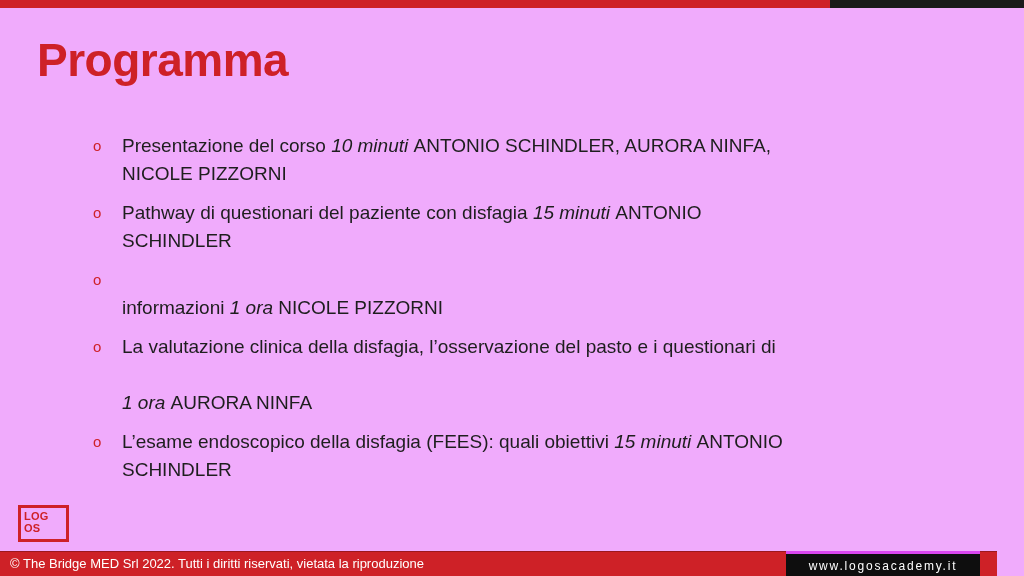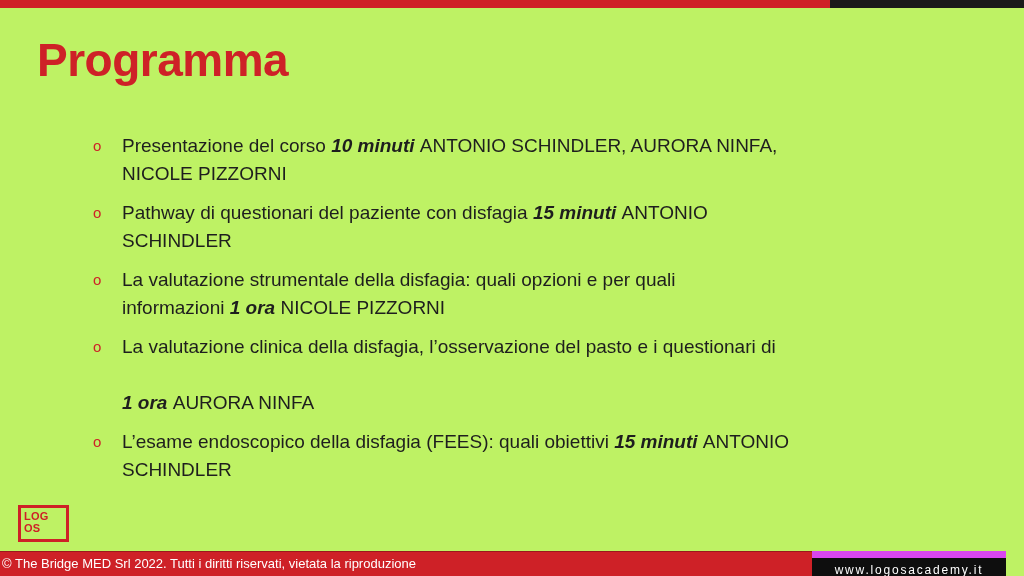--- a/index.html
+++ b/index.html
@@ -1,20 +1,20 @@
 <!DOCTYPE html>
 <html style="--brand-red: #CE2127; --bar-black: #1a1a1a; --bar-black2: #0e0e0e; --text-dark: #1e1e1e;"><head>
 <meta charset="utf-8">
 <style>
   html, body { margin: 0; padding: 0; background: #ffffff; }
   .slide {
     position: relative;
     width: 1024px;
     height: 576px;
-    background: #bef264;
+    background: #f0abfc;
     overflow: hidden;
     font-family: "Liberation Sans", "DejaVu Sans", sans-serif;
   }
   
   .topbar-red {
     position: absolute; left: 0; top: 0;
     width: 830px; height: 8px;
     background: var(--brand-red, #CE2127);
   }
   .topbar-black {
@@ -48,21 +48,21 @@
   }
   .marker {
     flex: 0 0 29px;
     width: 29px;
     font-size: 15px;
     line-height: 28px;
     color: var(--brand-red, #CE2127);
   }
   .btext { flex: 1 1 auto; }
   .seg-regular { font-style: normal; font-weight: 400; }
-  .seg-italic  { font-style: italic; font-weight: 700; margin-top: 37px; }
+  .seg-italic  { font-style: italic; font-weight: 400; margin-top: 37px; }
   .seg-bold    { font-style: normal; font-weight: 400; }
   
   .logo {
     position: absolute; left: 18px; top: 505px;
     width: 51px; height: 37px;
     box-sizing: border-box;
     border: 3px solid var(--brand-red, #CE2127);
     padding: 3px 0 0 3px;
     color: var(--brand-red, #CE2127);
     font-weight: 700;
@@ -73,28 +73,28 @@
   
   .footer-red {
     position: absolute; left: 0; top: 551px;
     width: 997px; height: 25px;
     box-sizing: border-box;
     background: var(--brand-red, #CE2127);
     border-top: 1px solid #9c181e;
     color: #ffffff;
     font-size: 13px;
     line-height: 24px;
-    padding-left: 2px;
+    padding-left: 10px;
   }
   .footer-black {
-    position: absolute; left: 812px; top: 551px;
+    position: absolute; left: 786px; top: 551px;
     width: 194px; height: 25px;
     box-sizing: border-box;
     background: var(--bar-black2, #0e0e0e);
-    border-top: 7px solid #d946ef;
+    border-top: 3px solid #d946ef;
     color: #ffffff;
     font-size: 12px;
     line-height: 24px;
     text-align: center;
     letter-spacing: 1.8px;
   }
 </style>
 </head>
 <body>
 
@@ -109,21 +109,21 @@
       <li>
         <span class="marker">o</span>
         <div class="btext"><span class="seg-regular">Presentazione del corso </span><span class="seg-italic">10 minuti </span><span class="seg-bold">ANTONIO SCHINDLER, AURORA NINFA,</span><br><span class="seg-bold">NICOLE PIZZORNI</span></div>
       </li>
       <li>
         <span class="marker">o</span>
         <div class="btext"><span class="seg-regular">Pathway di questionari del paziente con disfagia </span><span class="seg-italic">15 minuti </span><span class="seg-bold">ANTONIO</span><br><span class="seg-bold">SCHINDLER</span></div>
       </li>
       <li>
         <span class="marker">o</span>
-        <div class="btext"><span class="seg-regular">La valutazione strumentale della disfagia: quali opzioni e per quali</span><br><span class="seg-regular">informazioni </span><span class="seg-italic">1 ora </span><span class="seg-bold">NICOLE PIZZORNI</span></div>
+        <div class="btext"><br><span class="seg-regular">informazioni </span><span class="seg-italic">1 ora </span><span class="seg-bold">NICOLE PIZZORNI</span></div>
       </li>
       <li>
         <span class="marker">o</span>
         <div class="btext"><span class="seg-regular">La valutazione clinica della disfagia, l’osservazione del pasto e i questionari di</span><br><br><span class="seg-italic">1 ora </span><span class="seg-bold">AURORA NINFA</span></div>
       </li>
       <li>
         <span class="marker">o</span>
         <div class="btext"><span class="seg-regular">L’esame endoscopico della disfagia (FEES): quali obiettivi </span><span class="seg-italic">15 minuti </span><span class="seg-bold">ANTONIO</span><br><span class="seg-bold">SCHINDLER</span></div>
       </li>
     </ul>

